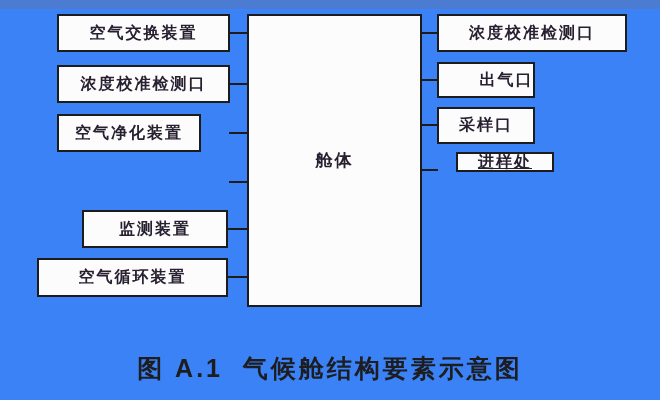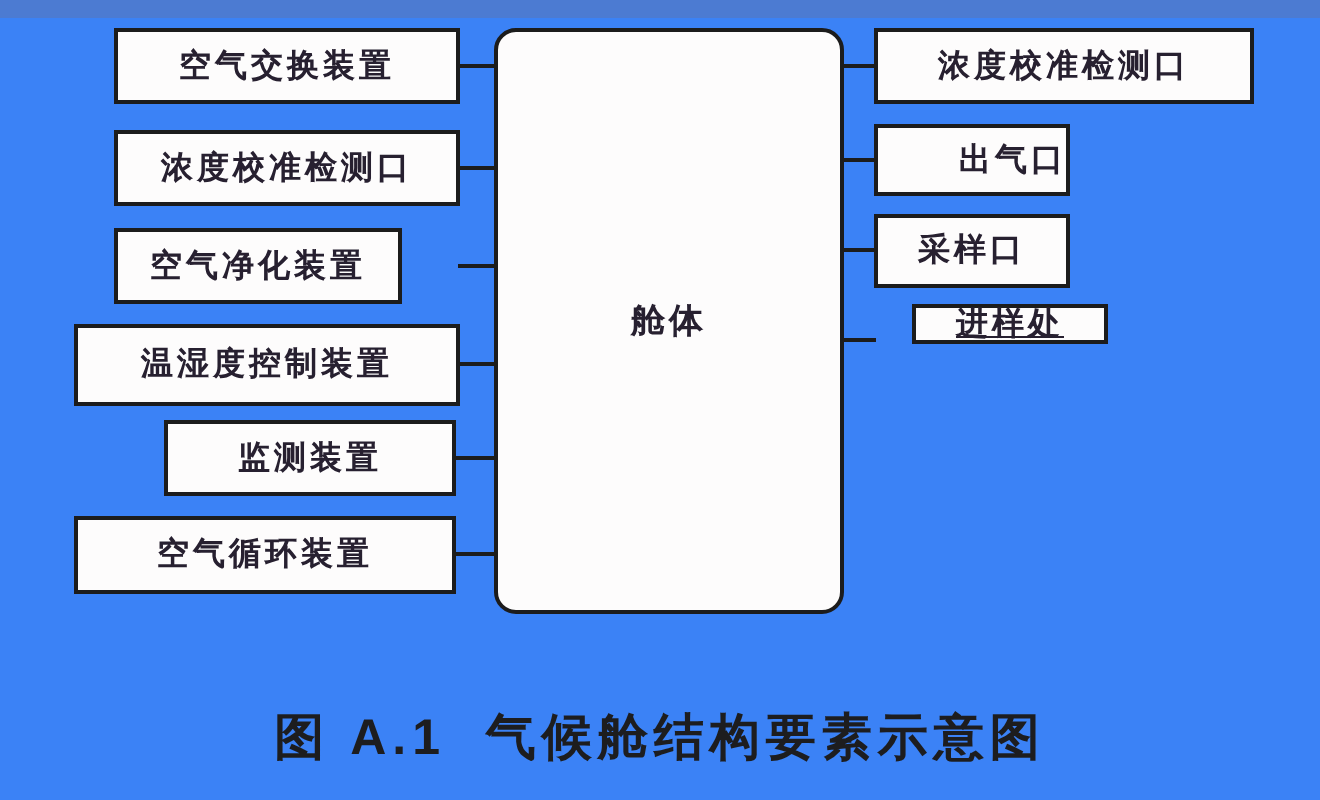--- a/index.html
+++ b/index.html
@@ -51,21 +51,21 @@
     white-space: pre;
   }
   
   .b1 { left: 57px;  top: 14px;  width: 173px; height: 38px; }
   .b2 { left: 57px;  top: 65px;  width: 173px; height: 38px; }
   .b3 { left: 57px;  top: 114px; width: 144px; height: 38px; }
   .b4 { left: 37px;  top: 162px; width: 193px; height: 41px; }
   .b5 { left: 82px;  top: 210px; width: 146px; height: 38px; }
   .b6 { left: 37px;  top: 258px; width: 191px; height: 39px; }
   
-  .bc { left: 247px; top: 14px;  width: 175px; height: 293px; border-radius: 11px; }
+  .bc { left: 247px; top: 14px;  width: 175px; height: 293px; }
   
   .r1 { left: 437px; top: 14px;  width: 190px; height: 38px; }
   .r2 { left: 437px; top: 62px;  width: 98px;  height: 36px; padding-left: 41px; }
   .r3 { left: 437px; top: 107px; width: 98px;  height: 37px; }
   .r4 { left: 456px; top: 152px; width: 98px;  height: 20px; text-decoration: underline; }
   
   .cl1 { left: 229px; top: 32px;  width: 18px; }
   .cl2 { left: 229px; top: 83px;  width: 18px; }
   .cl3 { left: 229px; top: 132px; width: 18px; }
   .cl4 { left: 229px; top: 181px; width: 18px; }
@@ -80,21 +80,20 @@
 </head>
 <body>
 
 <div class="canvas" style="background: #3b82f6;">
 
   <div class="topbar" style="background: rgb(76, 123, 210);"></div>
 
   <div class="box b1">空气交换装置</div>
   <div class="box b2">浓度校准检测口</div>
   <div class="box b3">空气净化装置</div>
-  <div class="box b4">温湿度控制装置</div>
   <div class="box b5">监测装置</div>
   <div class="box b6">空气循环装置</div>
 
   <div class="box bc center-box">舱体</div>
 
   <div class="box r1">浓度校准检测口</div>
   <div class="box r2">出气口</div>
   <div class="box r3">采样口</div>
   <div class="box r4">进样处</div>
 

